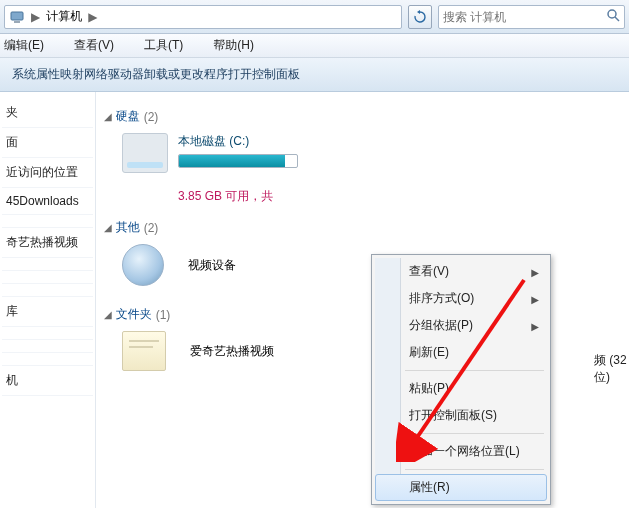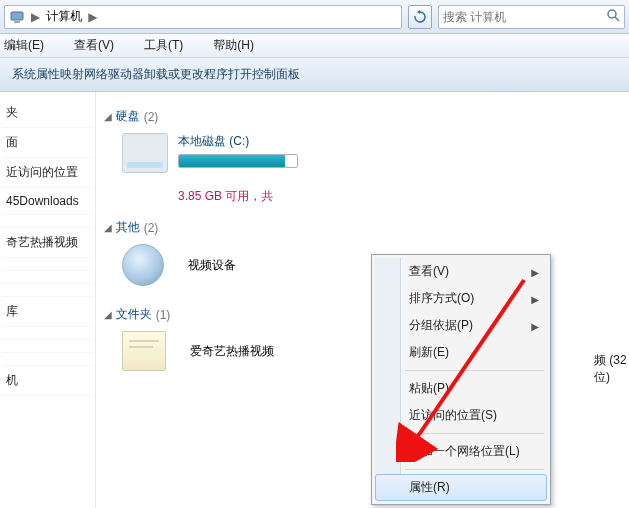--- a/index.html
+++ b/index.html
@@ -182,21 +182,21 @@
         <span class="ctx-arrow">▶</span>
       </div>
       <div class="ctx-item">
         <span>刷新(E)</span>
       </div>
       <div class="ctx-sep"></div>
       <div class="ctx-item">
         <span>粘贴(P)</span>
       </div>
       <div class="ctx-item">
-        <span>近访问的位置(S)</span>
+        <span>打开控制面板(S)</span>
       </div>
       <div class="ctx-sep"></div>
       <div class="ctx-item">
         <span>添加一个网络位置(L)</span>
       </div>
       <div class="ctx-sep"></div>
       <div class="ctx-item hover">
         <span>属性(R)</span>
       </div>
     </div>

